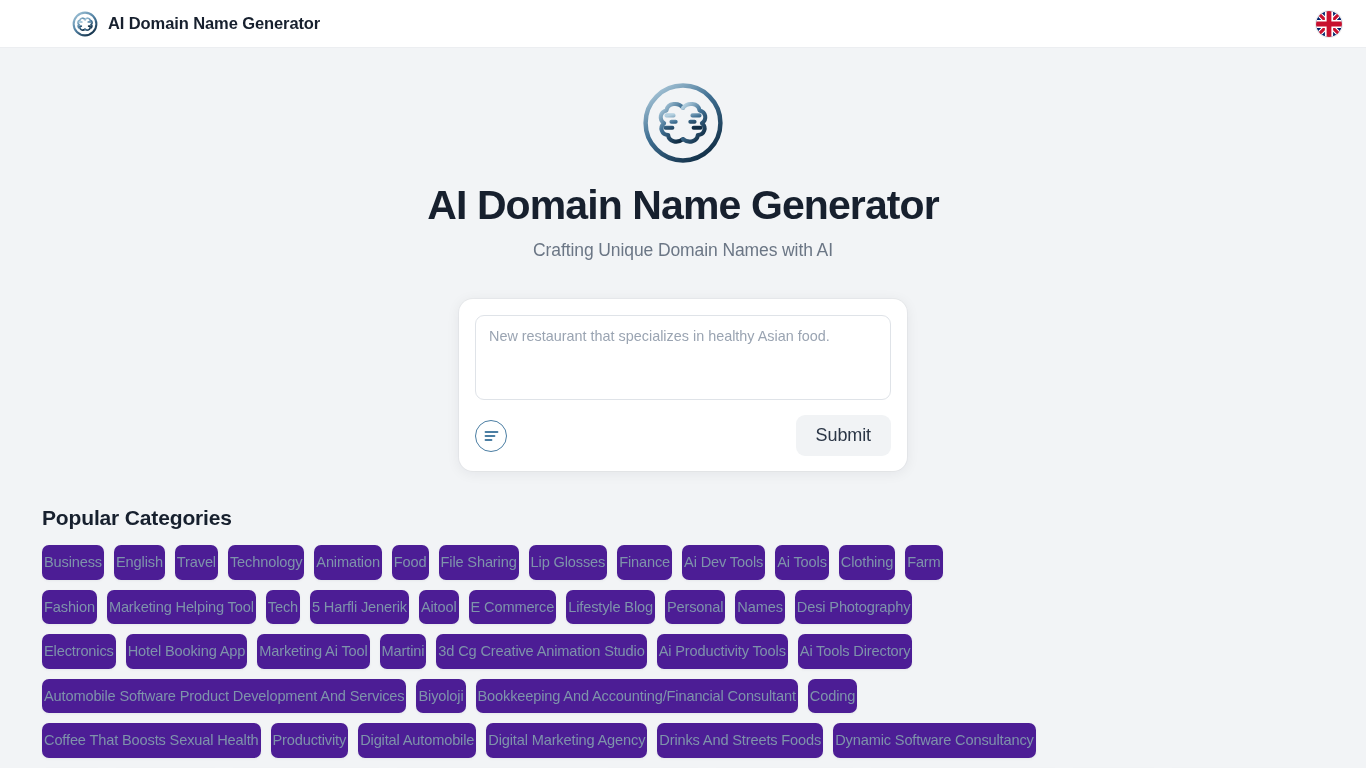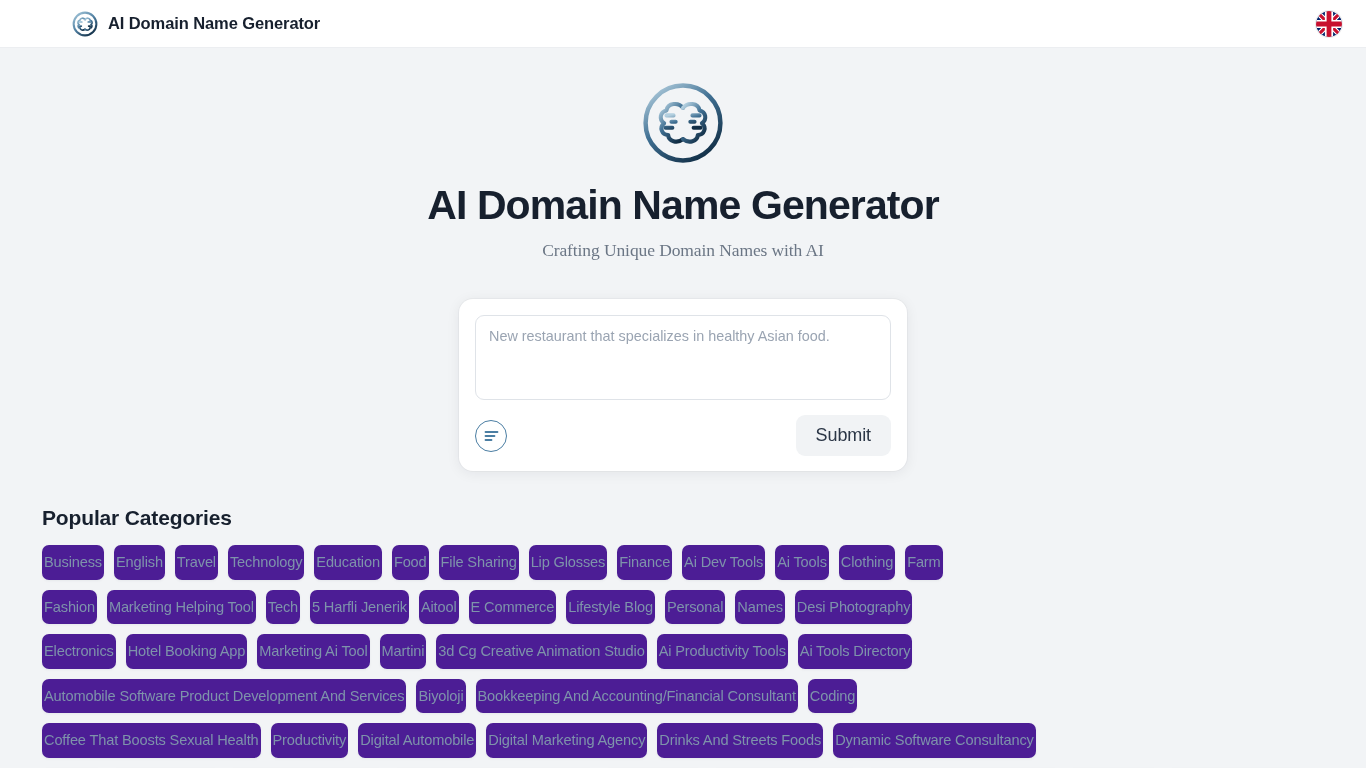--- a/index.html
+++ b/index.html
@@ -85,21 +85,20 @@
     letter-spacing: -0.9px;
     color: #17202e;
   }
 
   .hero-subtitle {
     margin-top: 12px;
     font-size: 17.5px;
     color: #6b7685;
     font-weight: 400;
     letter-spacing: -0.1px;
-    font-family: Liberation Serif, serif;
   }
 
   
   .prompt-card {
     width: 448px;
     margin: 38px auto 0;
     background: #ffffff;
     border-radius: 14px;
     box-shadow: 0 2px 14px rgba(23,32,46,.07), 0 0 0 1px rgba(23,32,46,.03);
     padding: 16px 16px 15px;
@@ -285,21 +284,21 @@
 </div>
 
 <div class="categories">
   <div class="categories-heading">Popular Categories</div>
   <div class="tag-rows">
       <div class="tag-row">
         <button class="tag">Business</button>
         <button class="tag">English</button>
         <button class="tag">Travel</button>
         <button class="tag">Technology</button>
-        <button class="tag">Education</button>
+        <button class="tag">Animation</button>
         <button class="tag">Food</button>
         <button class="tag">File Sharing</button>
         <button class="tag">Lip Glosses</button>
         <button class="tag">Finance</button>
         <button class="tag">Ai Dev Tools</button>
         <button class="tag">Ai Tools</button>
         <button class="tag">Clothing</button>
         <button class="tag">Farm</button>
       </div>
       <div class="tag-row">

